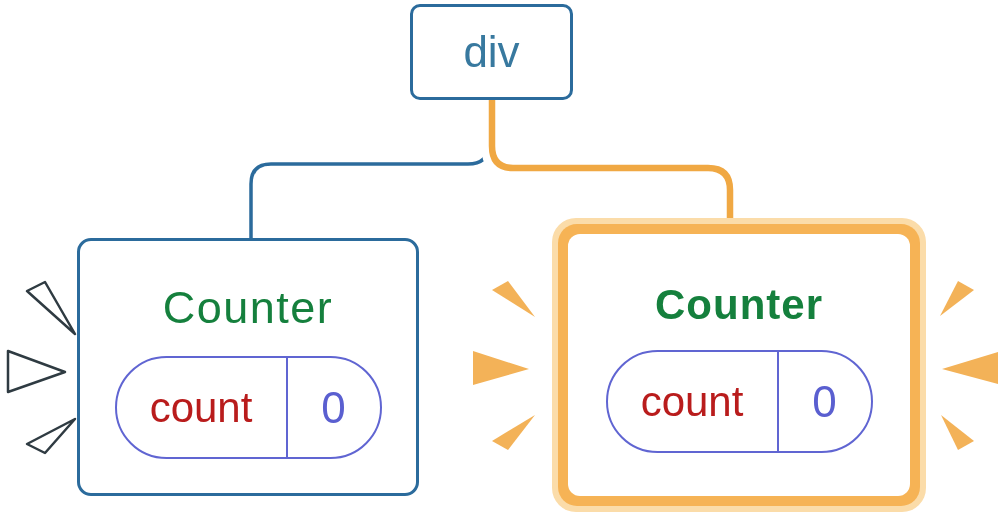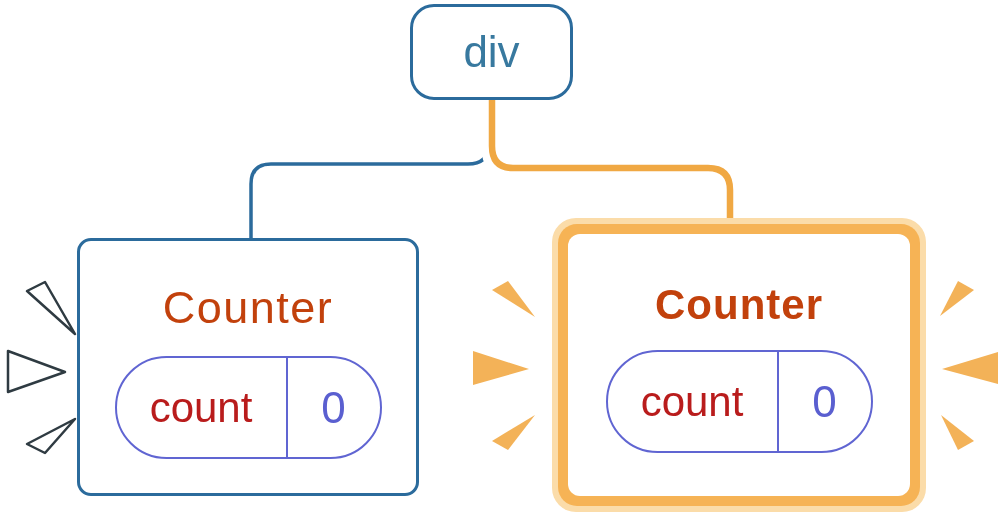--- a/index.html
+++ b/index.html
@@ -9,21 +9,21 @@
   }
   svg.layer{position:absolute;left:0;top:0;z-index:0;}
   .edge-blue{fill:none;stroke:#2B6B9C;stroke-width:3.5px;}
   .edge-casing{fill:none;stroke:#ffffff;stroke-width:22px;}
   .edge-orange{fill:none;stroke:#F0A843;stroke-width:6.5px;}
   .spark-white{fill:#ffffff;stroke:#2F3B42;stroke-width:2.5px;stroke-linejoin:round;}
   .spark-orange{fill:#F3B258;stroke:none;}
 
   .node-root{
     position:absolute;left:410px;top:4px;width:163px;height:96px;z-index:1;
-    background:#ffffff;border:3.5px solid #2B6B9C;border-radius:24px;
+    background:#ffffff;border:3.5px solid #2B6B9C;border-radius:10px;
     box-sizing:border-box;display:flex;align-items:center;justify-content:center;
   }
   .node-root .lbl{color:#38799F;font-size:44px;font-weight:500;}
 
   .card{
     box-sizing:border-box;background:#ffffff;
     display:flex;flex-direction:column;align-items:center;
   }
   .card-left{
     position:absolute;left:77px;top:238px;width:342px;height:258px;z-index:1;
@@ -33,21 +33,21 @@
     position:absolute;left:552px;top:218px;width:374px;height:294px;z-index:1;
     background:#FBDCA9;border-radius:24px;padding:6px;box-sizing:border-box;
   }
   .ring-inner{
     width:100%;height:100%;background:#F6B355;border-radius:19px;
     padding:10px;box-sizing:border-box;
   }
   .card-right{width:100%;height:100%;border-radius:12px;}
 
   .card-title{
-    color:#c2410c;font-size:45px;line-height:1;letter-spacing:1.5px;
+    color:#15803d;font-size:45px;line-height:1;letter-spacing:1.5px;
     font-weight:500;margin-top:44px;
   }
   .card-right .card-title{font-weight:700;font-size:42px;margin-top:50px;letter-spacing:1px;}
 
   .pill{
     width:267px;height:103px;box-sizing:border-box;margin-top:26px;
     border:2px solid #6065D2;border-radius:52px;display:flex;overflow:hidden;
     background:#ffffff;
   }
   .card-right .pill{margin-top:24px;}

